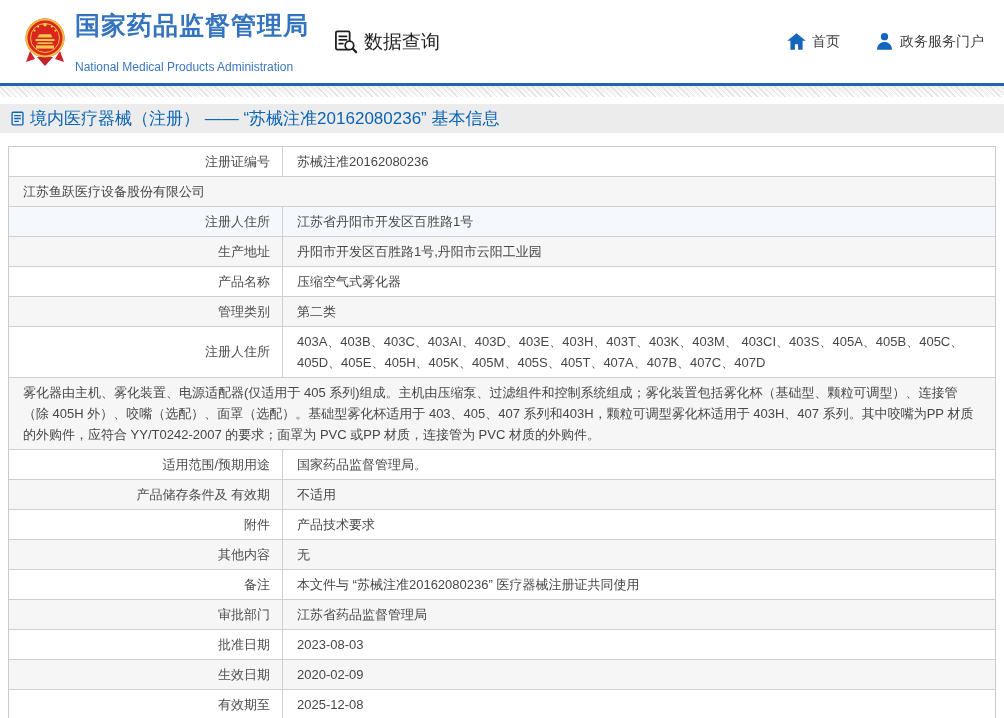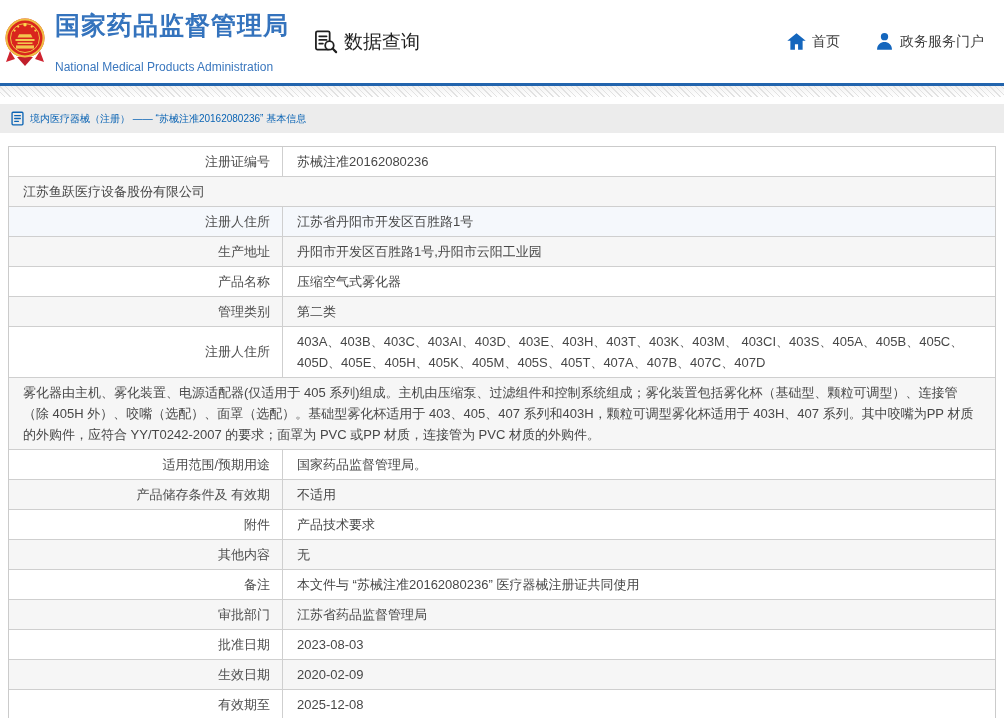--- a/index.html
+++ b/index.html
@@ -5,21 +5,21 @@
   * { margin:0; padding:0; box-sizing:border-box; }
   html,body { background:#fff; }
   body {
     width:1004px; height:718px; overflow:hidden;
     font-family:"Liberation Sans","DejaVu Sans",sans-serif;
     color:#4d4d4d;
   }
   
   .header {
     height:83px; display:flex; align-items:center;
-    padding:0 20px 0 4px; background:#fff;
+    padding:0 20px 0 24px; background:#fff;
   }
   .logo-group { display:flex; align-items:center; cursor:pointer; }
   .emblem { width:42px; height:52px; flex:0 0 auto; }
   .logo-text { margin-left:9px; }
   .logo-zh { font-size:25px; font-weight:bold; color:#3473bd; line-height:30px; letter-spacing:1px; }
   .logo-en { font-size:12px; color:#3a77be; margin-top:20px; }
   .section-title { display:flex; align-items:center; gap:6px; margin-left:24px; cursor:pointer; }
   .section-title .label { font-size:19px; color:#1f1f1f;text-align:center; }
   .doc-search-svg { width:25px; height:25px; }
   .nav { margin-left:auto; display:flex; gap:34px; }
@@ -35,21 +35,21 @@
       linear-gradient(#f2f2f2, #ffffff);
   }
   .gap-sm { height:7px; background:#fff; }
   .gap-md { height:13px; background:#fff; }
   
   .breadcrumb {
     height:29px; background:#ececec;
     display:flex; align-items:center; gap:5px; padding:0 10px;
   }
   .crumb-icon { width:15px; height:15px; flex:0 0 auto; }
-  .breadcrumb .crumb-text { font-size:10px; color:#0b64b4; }
+  .breadcrumb .crumb-text { font-size:17px; color:#0b64b4; }
   
   .info-table {
     margin:0 8px; border:1px solid #cbcbcb; background:#fff;
   }
   .trow { display:flex; min-height:29px; }
   .trow + .trow { border-top:1px solid #cfcfcf; }
   .trow.even { background:#f6f6f6; }
   .trow.hl { background:#f5f8fc; }
   .tlabel {
     width:274px; flex:0 0 auto; border-right:1px solid #cfcfcf;

